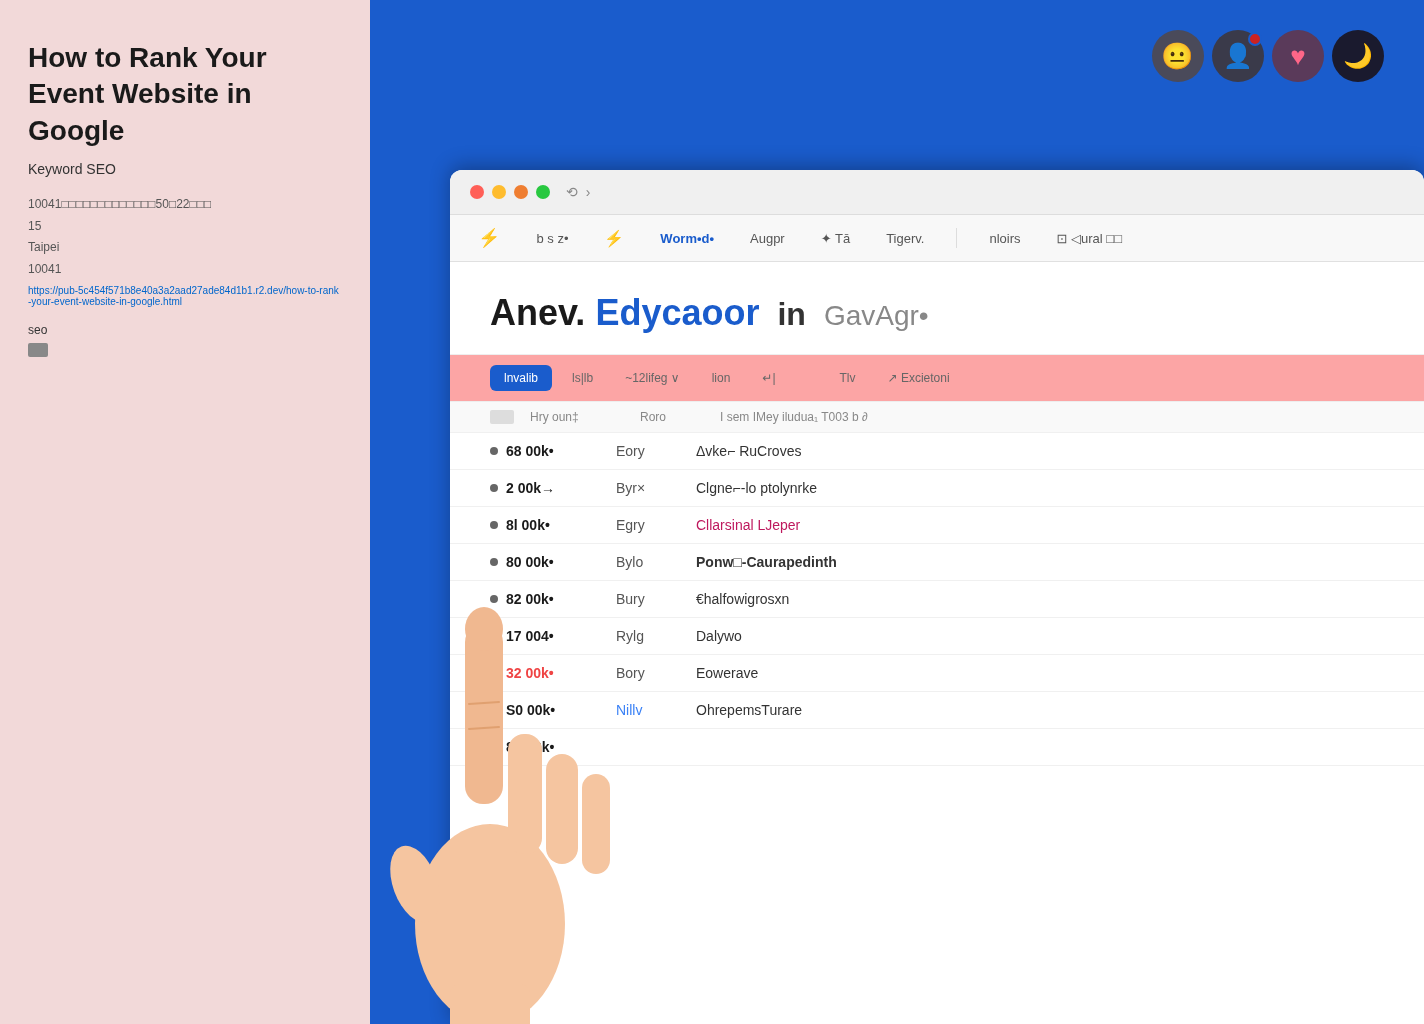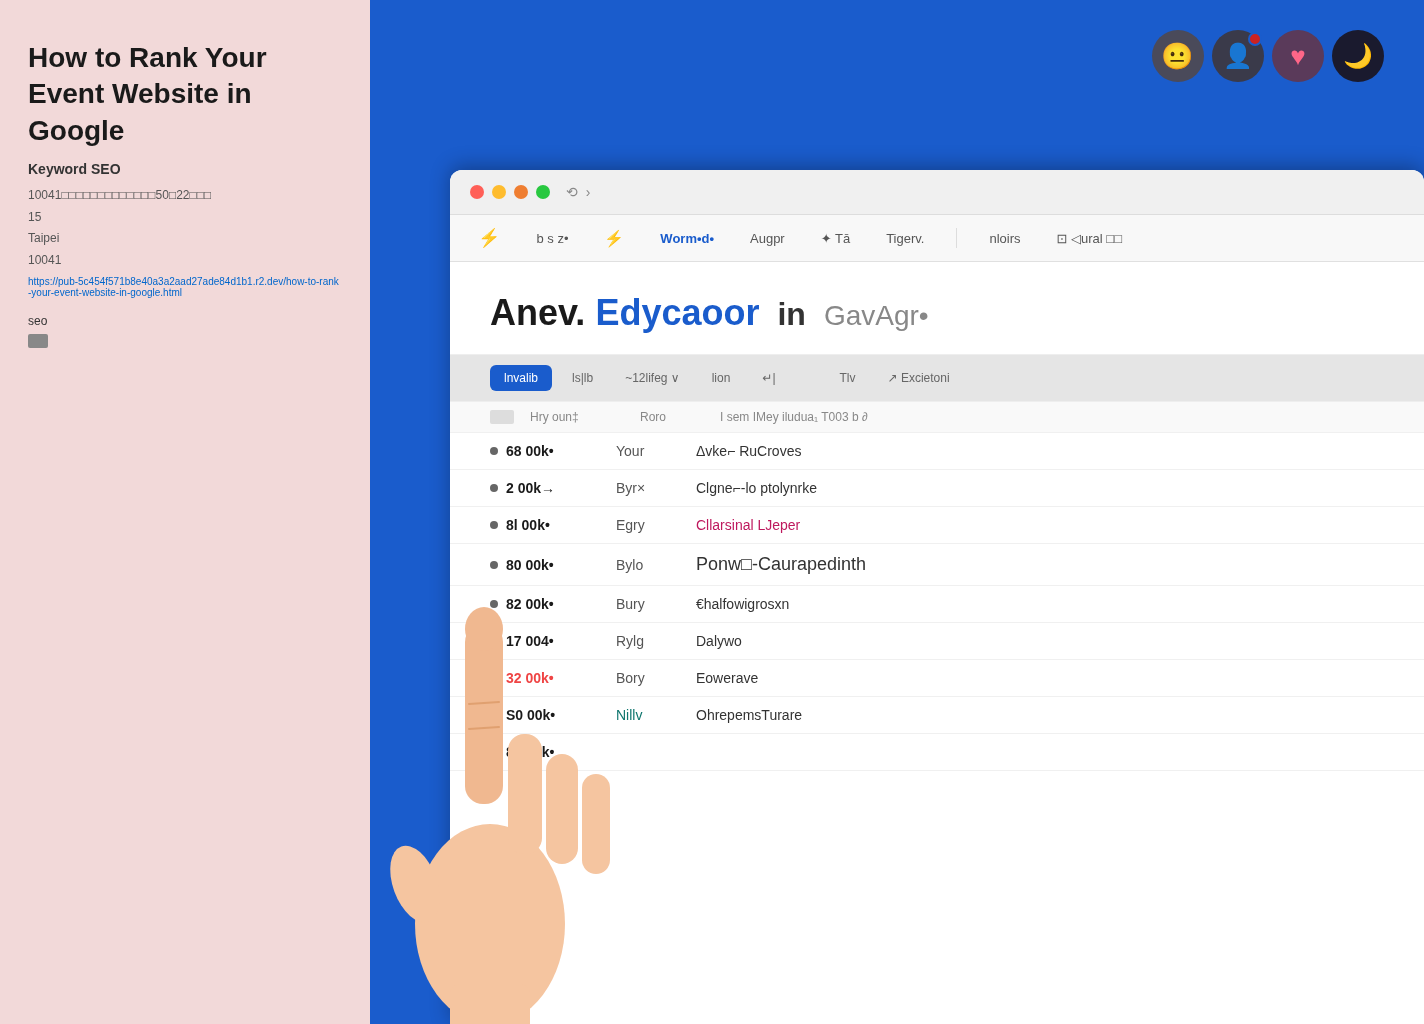--- a/index.html
+++ b/index.html
@@ -27,23 +27,23 @@
     .sidebar-title {
       font-size: 28px;
       font-weight: 700;
       color: #1a1a1a;
       line-height: 1.3;
       margin-bottom: 12px;
     }
 
     .sidebar-keyword {
       font-size: 14px;
-      font-weight: 700;
+      font-weight: 400;
       color: #333;
-      margin-bottom: 8px;
+      margin-bottom: 17px;
     }
 
     .sidebar-meta {
       font-size: 12px;
       color: #555;
       line-height: 1.8;
     }
 
     .sidebar-url {
       font-size: 10px;
@@ -220,21 +220,21 @@
       display: flex;
       align-items: baseline;
       gap: 10px;
     }
 
     
     .data-table-header {
       display: flex;
       align-items: center;
       padding: 10px 40px;
-      background: #e5e5e5;
+      background: #fca5a5;
       border-bottom: 1px solid #eee;
       gap: 0;
     }
 
     .action-btn {
       background: #e0e0e0;
       border: none;
       border-radius: 4px;
       padding: 5px 10px;
       font-size: 12px;
@@ -419,40 +419,40 @@
         <div style="width:24px; height:14px; background:#ddd; border-radius:2px; margin-right:16px; flex-shrink:0;"></div>
         <span style="flex: 0 0 110px; font-size:12px; color:#888;">Hry oun‡</span>
         <span style="flex: 0 0 80px; font-size:12px; color:#888;">Roro</span>
         <span style="flex: 1; font-size:12px; color:#888;">I sem IMey iludua₁ T003 b ∂</span>
       </div>
 
       <div class="table-body" id="table-body-rows">
       <div class="tr">
             <div class="td-dot"></div>
             <span class="td-num" style="flex: 0 0 110px; font-weight: 700; color: rgb(26, 26, 26); font-size: 14px;">68 00k•</span>
-            <span class="td-source" style="flex: 0 0 80px; color: rgb(85, 85, 85); font-size: 14px;">Your</span>
+            <span class="td-source" style="flex: 0 0 80px; color: rgb(85, 85, 85); font-size: 14px;">Eory</span>
             <span class="td-intent" style="flex: 1 1 0%; color: rgb(51, 51, 51); font-size: 14px;">Δvke⌐  RuCroves</span>
           </div>
           <div class="tr">
             <div class="td-dot"></div>
             <span class="td-num" style="flex: 0 0 110px; font-weight: 700; color: rgb(26, 26, 26); font-size: 14px;">2 00k→</span>
             <span class="td-source" style="flex: 0 0 80px; color: rgb(85, 85, 85); font-size: 14px;">Byr×</span>
             <span class="td-intent" style="flex: 1 1 0%; color: rgb(51, 51, 51); font-size: 14px;">Clgne⌐-lo ptolynrke</span>
           </div>
           <div class="tr">
             <div class="td-dot"></div>
             <span class="td-num" style="flex: 0 0 110px; font-weight: 700; color: rgb(26, 26, 26); font-size: 14px;">8l  00k•</span>
             <span class="td-source" style="flex: 0 0 80px; color: rgb(85, 85, 85); font-size: 14px;">Egry</span>
             <span class="td-intent" style="flex: 1 1 0%; color: #be185d; font-size: 14px;">Cllarsinal LJeper</span>
           </div>
           <div class="tr">
             <div class="td-dot"></div>
             <span class="td-num" style="flex: 0 0 110px; font-weight: 700; color: rgb(26, 26, 26); font-size: 14px;">80 00k•</span>
             <span class="td-source" style="flex: 0 0 80px; color: rgb(85, 85, 85); font-size: 14px;">Bylo</span>
-            <span class="td-intent" style="flex: 1 1 0%; color: rgb(51, 51, 51); font-size: 18px;">Ponw□-Caurapedinth</span>
+            <span class="td-intent" style="flex: 1 1 0%; color: rgb(51, 51, 51); font-size: 14px; font-weight: bold;">Ponw□-Caurapedinth</span>
           </div>
           <div class="tr">
             <div class="td-dot"></div>
             <span class="td-num" style="flex: 0 0 110px; font-weight: 700; color: rgb(26, 26, 26); font-size: 14px;">82 00k•</span>
             <span class="td-source" style="flex: 0 0 80px; color: rgb(85, 85, 85); font-size: 14px;">Bury</span>
             <span class="td-intent" style="flex: 1 1 0%; color: rgb(51, 51, 51); font-size: 14px;">€halfowigrosxn</span>
           </div>
           <div class="tr">
             <div class="td-dot"></div>
             <span class="td-num" style="flex: 0 0 110px; font-weight: 700; color: rgb(26, 26, 26); font-size: 14px;">17 004•</span>
@@ -461,21 +461,21 @@
           </div>
           <div class="tr">
             <div class="td-dot"></div>
             <span class="td-num" style="flex: 0 0 110px; font-weight: 700; color: #ef4444; font-size: 14px;">32 00k•</span>
             <span class="td-source" style="flex: 0 0 80px; color: rgb(85, 85, 85); font-size: 14px;">Bory</span>
             <span class="td-intent" style="flex: 1 1 0%; color: rgb(51, 51, 51); font-size: 14px;">Eowerave</span>
           </div>
           <div class="tr">
             <div class="td-dot"></div>
             <span class="td-num" style="flex: 0 0 110px; font-weight: 700; color: rgb(26, 26, 26); font-size: 14px;">S0 00k•</span>
-            <span class="td-source" style="flex: 0 0 80px; color: #0f766e; font-size: 14px;">Nillv</span>
+            <span class="td-source" style="flex: 0 0 80px; color: #3b82f6; font-size: 14px;">Nillv</span>
             <span class="td-intent" style="flex: 1 1 0%; color: rgb(51, 51, 51); font-size: 14px;">OhrepemsTurare</span>
           </div>
           <div class="tr">
             <div class="td-dot"></div>
             <span class="td-num" style="flex: 0 0 110px; font-weight: 700; color: rgb(26, 26, 26); font-size: 14px;">8F 00k•</span>
             <span class="td-source" style="flex: 0 0 80px; color: rgb(85, 85, 85); font-size: 14px;"></span>
             <span class="td-intent" style="flex: 1 1 0%; color: rgb(51, 51, 51); font-size: 14px;"></span>
           </div>
         </div>
 

